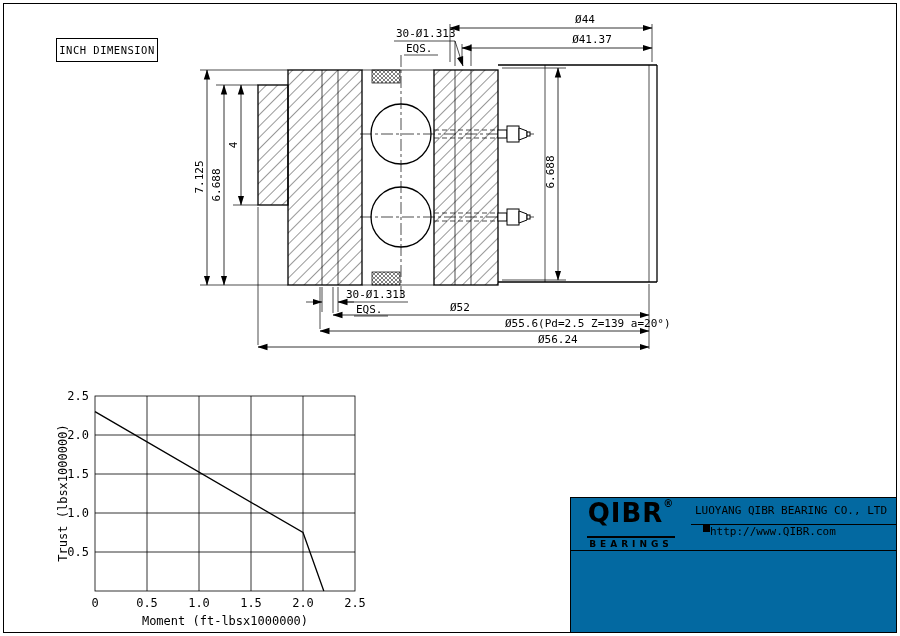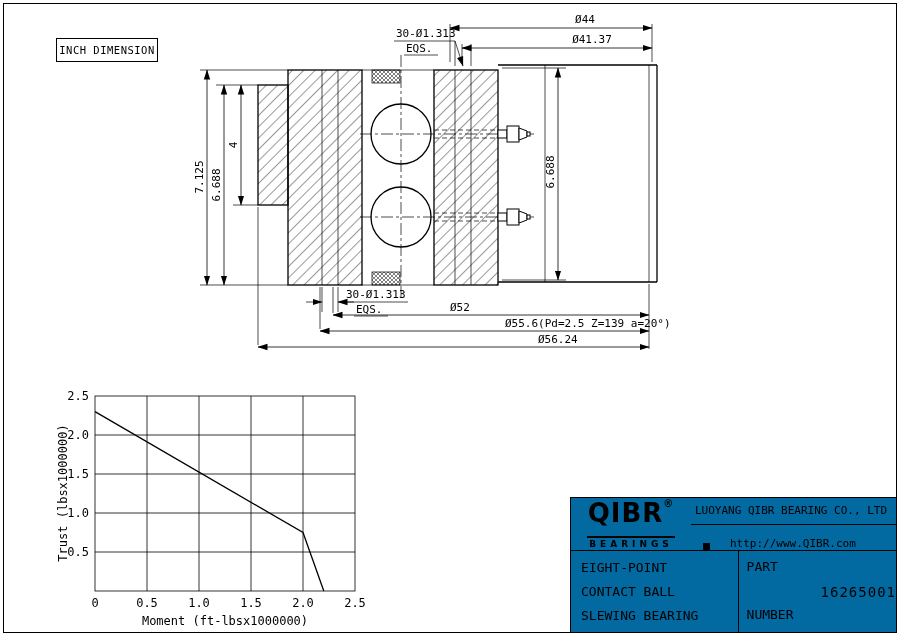--- a/index.html
+++ b/index.html
@@ -38,21 +38,21 @@
     border-left:1.6px solid #000;border-top:1.6px solid #000;
     display:flex;flex-direction:column;background:#0369a1;
   }
   .tb-row1{display:flex;border-bottom:1.6px solid #000;height:52px;}
   .tb-logo{width:120px;display:flex;flex-direction:column;align-items:center;justify-content:center;}
   .logo-line{font-family:"DejaVu Sans",sans-serif;font-weight:bold;font-size:26px;line-height:1;display:flex;align-items:flex-start;letter-spacing:1px;}
   .logo-reg{font-size:10px;line-height:1;margin-top:-1px;}
   .logo-sub{font-family:"DejaVu Sans",sans-serif;font-weight:bold;font-size:9px;letter-spacing:4px;border-top:2.5px solid #000;margin-top:10px;padding:1px 2px 0 2px;}
   .tb-company{flex:1;display:flex;flex-direction:column;font-size:11px;}
   .tb-company-name{flex:1;display:flex;align-items:center;padding-left:4px;border-bottom:1.2px solid #000;white-space:nowrap;}
-  .tb-company-url{flex:1;display:flex;align-items:flex-end;padding-left:12px;gap:20px;white-space:nowrap;}
+  .tb-company-url{flex:1;display:flex;align-items:flex-start;padding-left:12px;gap:0;white-space:nowrap;}
   .url-bullet{width:7px;height:7px;background:#000;display:inline-block;flex:0 0 auto;}
   .tb-row2{flex:1;display:flex;}
   .tb-product{width:168px;border-right:1.6px solid #000;padding:4px 0 4px 10px;font-size:13px;display:flex;flex-direction:column;justify-content:space-around;white-space:nowrap;}
   .tb-part{flex:1;display:flex;}
   .tb-part-label{width:74px;padding:8px 0 10px 8px;font-size:13px;display:flex;flex-direction:column;justify-content:space-between;}
   .tb-part-number{flex:1;display:flex;align-items:center;justify-content:center;font-size:14px;letter-spacing:1px;}
 </style>
 </head>
 <body>
 
@@ -226,28 +226,14 @@
         <div class="logo-sub">BEARINGS</div>
       </div>
       <div class="tb-company">
         <div class="tb-company-name">LUOYANG QIBR BEARING CO., LTD</div>
         <div class="tb-company-url">
           <span class="url-bullet"></span>
           <span>http://www.QIBR.com</span>
         </div>
       </div>
     </div>
-    <div class="tb-row2">
-      <div class="tb-product">
-        <div>EIGHT-POINT</div>
-        <div>CONTACT BALL</div>
-        <div>SLEWING BEARING</div>
-      </div>
-      <div class="tb-part">
-        <div class="tb-part-label">
-          <div>PART</div>
-          <div>NUMBER</div>
-        </div>
-        <div class="tb-part-number">16265001</div>
-      </div>
-    </div>
   </div>
 </div>
 
 </body></html>

